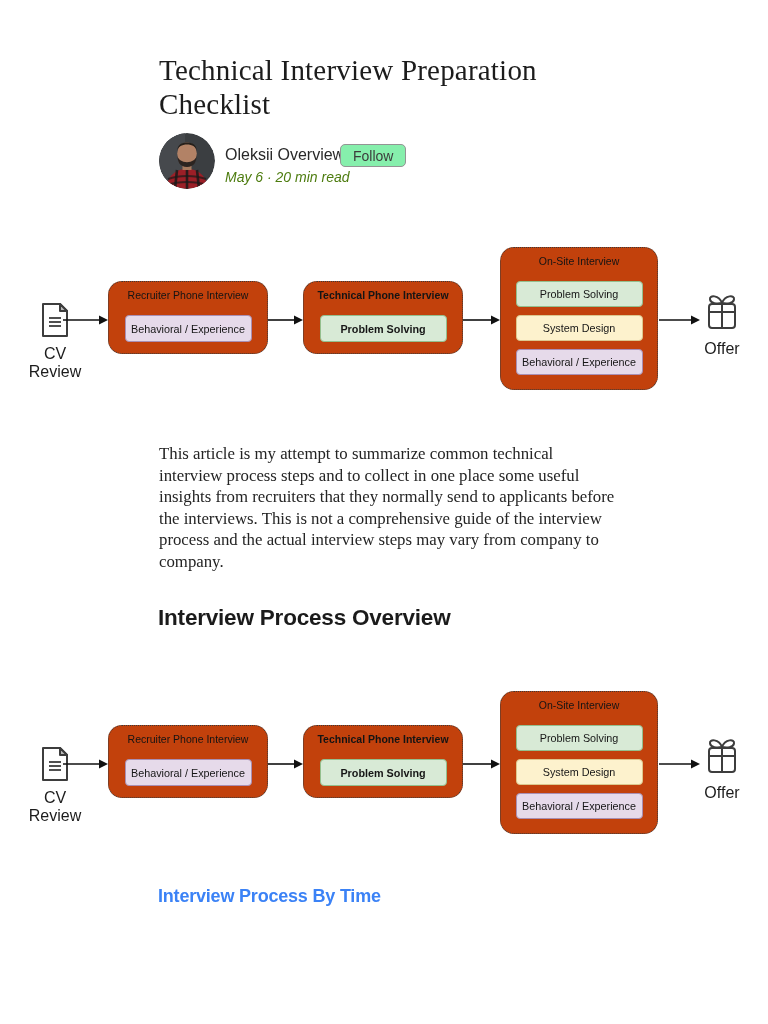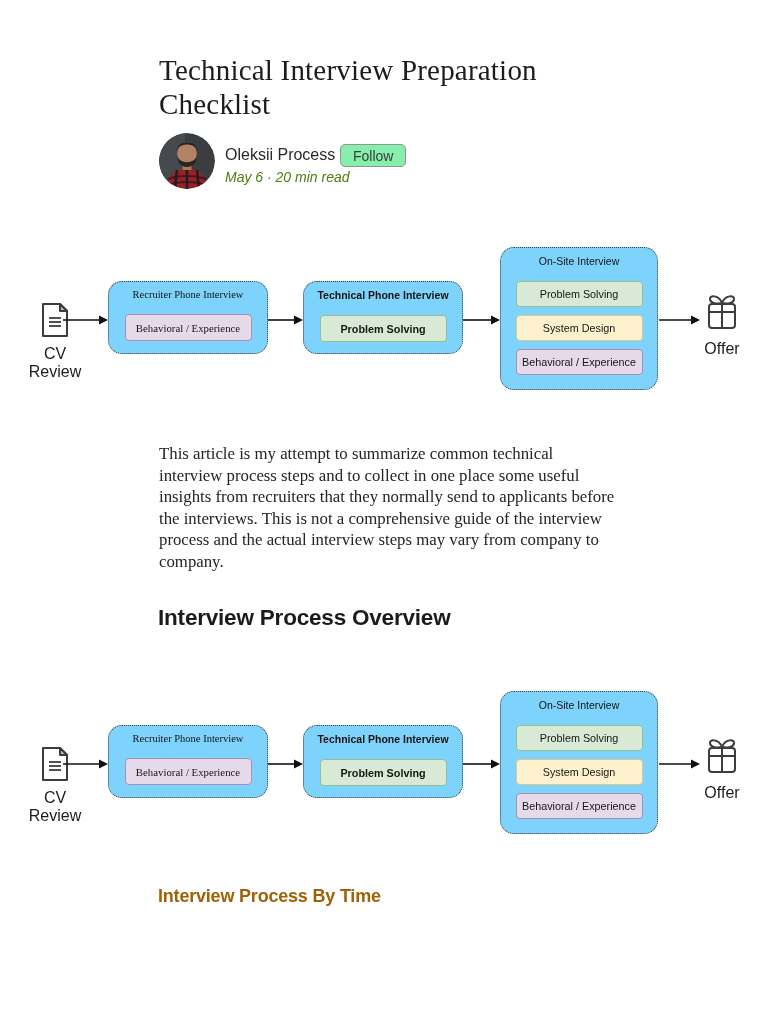--- a/index.html
+++ b/index.html
@@ -26,35 +26,35 @@
   }
   .meta { left:225px; top:169px; font-size:14px; color:#4d7c0f;font-style:italic; }
 
   
   .intro {
     left:159px; top:443px; width:456px;
     font-family:"Liberation Serif", serif;
     font-size:16.8px; line-height:21.6px; color:#242424;
   }
   .h2 { left:158px; top:605px; font-size:22.5px; font-weight:700; color:#1b1b1b; letter-spacing:-.2px; }
-  .h3 { left:158px; top:886px; font-size:18px;  font-weight:700; color:#a16207; letter-spacing:-.2px; }
+  .h3 { left:158px; top:886px; font-size:18px;  font-weight:700; color:#3b82f6; letter-spacing:-.2px; }
 
   
   .flow { left:23px; width:722px; height:146px; }
   .flow-a { top:246px; }
   .flow-b { top:690px; }
   .flow .node { position:absolute; text-align:center; }
   .nlabel { margin-top:4px; font-size:16px; color:#1c1c1c; }
   .cv    { left:1px;  top:57px; width:62px; }
   .offer { left:671px; top:46px; width:56px; }
   .stage {
     position:absolute; top:35px; width:160px; height:73px;
-    border:1.5px dotted #3a3a3a; border-radius:14px; background:#7dd3fc;
-  }
-  .s1 { left:85px;font-family:Liberation Serif, serif; }
+    border:1.5px dotted #3a3a3a; border-radius:14px; background:#c2410c;
+  }
+  .s1 { left:85px; }
   .s2 { left:280px;font-weight:bold; }
   .s3 { left:477px; top:1px; width:158px; height:143px; }
   .stitle { margin-top:7px; text-align:center; font-size:10.5px; color:#141414; }
   .pill {
     width:127px; height:27px; margin:14px auto 0; border:1px solid;
     border-radius:4px; font-size:10.8px; color:#161616;
     display:flex; align-items:center; justify-content:center;
   }
   .s3 .pill { height:26px; }
   .s3 .pill + .pill { margin-top:8px; }
@@ -93,21 +93,21 @@
           <path d="M8 52 C20 48 36 48 48 52" fill="none"></path>
       </g>
       <rect x="23.5" y="28" width="9" height="9" fill="#a77a5e"></rect>
       <ellipse cx="28" cy="20.5" rx="9.8" ry="11" fill="#b28266"></ellipse>
       <path d="M18.2 18.5 C18.2 9 37.8 9 37.8 18.5 C37.8 13.5 35.5 9.5 28 9.5 C20.5 9.5 18.2 13.5 18.2 18.5 Z" fill="#26201b"></path>
       <path d="M18.4 22 C18.4 31.5 37.6 31.5 37.6 22 C37.6 29 35 34 28 34 C21 34 18.4 29 18.4 22 Z" fill="#2c2420"></path>
     </g>
   </svg>
 </div>
 
-<div class="abs author-name">Oleksii Process</div>
+<div class="abs author-name">Oleksii Overview</div>
 <button class="abs follow">Follow</button>
 <div class="abs meta">May 6 · 20 min read</div>
 
 <div class="abs flow flow-a">
 
   <div class="node cv">
     <svg width="30" height="34" viewBox="0 0 30 34">
       <path class="icon-stroke" d="M3 1 H20 L27 8 V33 H3 Z" fill="#ffffff"></path>
       <path d="M20 1 V8 H27 Z" fill="#b9b9b9" stroke="#3d3d3d" stroke-width="2" stroke-linejoin="round"></path>
       <g stroke="#3d3d3d" stroke-width="1.8">

